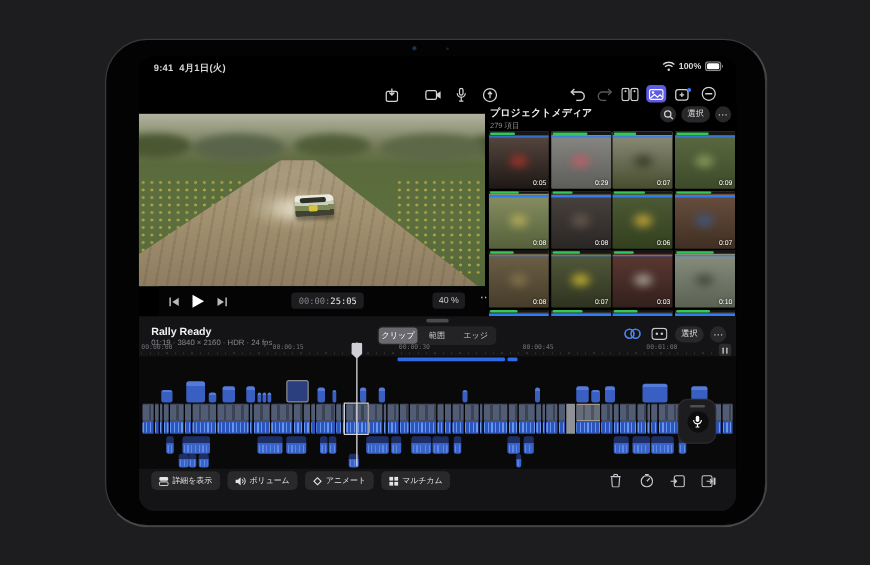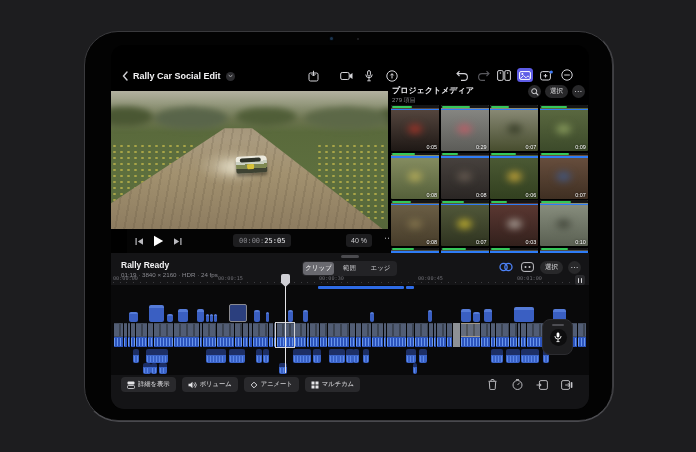--- a/index.html
+++ b/index.html
@@ -170,35 +170,42 @@
 </head>
 <body>
 
 <div class="stage">
   <div class="ipad">
     <div class="cam-dot"></div>
     <div class="cam-dot2"></div>
 
     <div class="screen">
 
+      <div class="statusbar">
+        <div class="sb-left"><span>9:41</span>&nbsp;&nbsp;<span>4月1日(火)</span></div>
+        <div class="sb-right">
+          <span class="icbtn" style="width:10px;height:8px;">
+            <svg width="10" height="8" viewBox="0 0 10 8">
+                <path d="M0.5 2.6 A6.5 6.5 0 0 1 9.5 2.6" stroke="#d9d9dc" stroke-width="1.1" fill="none"></path>
+                <path d="M2 4.4 A4.3 4.3 0 0 1 8 4.4" stroke="#d9d9dc" stroke-width="1.1" fill="none"></path>
+                <circle cx="5" cy="6.7" r="1" fill="#d9d9dc"></circle>
+              </svg>
+          </span>
+          <span class="sb-batt-txt">100%</span>
+          <span class="icbtn" style="width:15px;height:8px;">
+            <svg width="15" height="8" viewBox="0 0 15 8">
+                <rect x="0.5" y="0.5" width="12" height="7" rx="2" stroke="#8a8a8e" fill="none"></rect>
+                <rect x="1.6" y="1.6" width="9.8" height="4.8" rx="1.2" fill="#fff"></rect>
+                <path d="M13.6 2.8 v2.4 a1.3 1.3 0 0 0 0 -2.4" fill="#8a8a8e"></path>
+              </svg>
+          </span>
+        </div>
+      </div>
 
       <div class="toolbar">
-        <div class="tb-left">
-          <span class="icbtn" style="width:7px;">
-            <svg width="6" height="10" viewBox="0 0 6 10">
-                <path d="M5 1 L1.5 5 L5 9" stroke="#d0d0d4" stroke-width="1.4" fill="none" stroke-linecap="round"></path>
-              </svg>
-          </span>
-          <span class="tb-title">Rally Car Social Edit</span>
-          <span class="tb-badge">
-            <svg width="5" height="4" viewBox="0 0 5 4">
-                <path d="M0.7 0.8 L2.5 3 L4.3 0.8" stroke="#9a9a9e" stroke-width="1" fill="none"></path>
-              </svg>
-          </span>
-        </div>
         <div class="tb-center">
           <span class="icbtn" style="margin-right:17px;">
             <svg width="11" height="12" viewBox="0 0 11 12">
                 <rect x="1" y="3" width="9" height="8" rx="1.5" stroke="#d4d4d8" fill="none"></rect>
                 <path d="M5.5 0.8 v5 M3.5 4 l2 2 2-2" stroke="#d4d4d8" stroke-width="1" fill="none"></path>
               </svg>
           </span>
           <span class="icbtn" style="margin-right:7px;">
             <svg width="13" height="10" viewBox="0 0 13 10">
                 <rect x="0.7" y="1.5" width="8.5" height="7" rx="1.5" stroke="#d4d4d8" fill="none"></rect>

